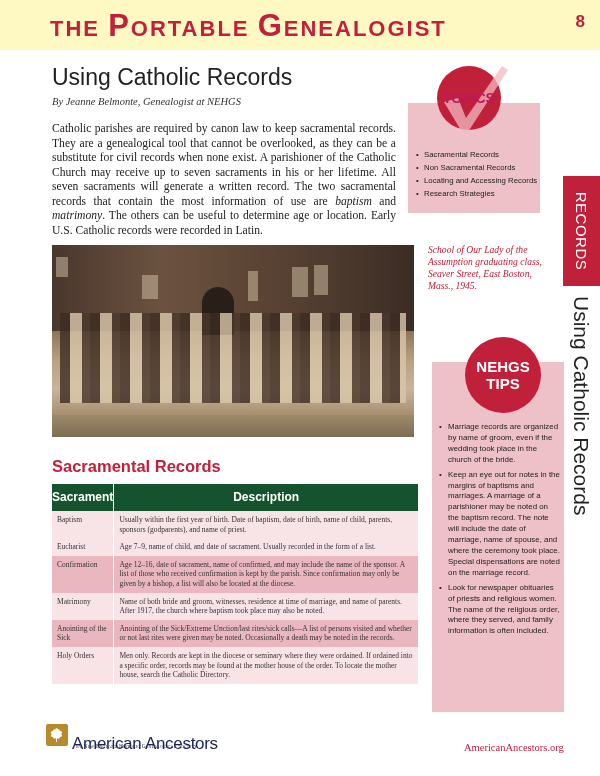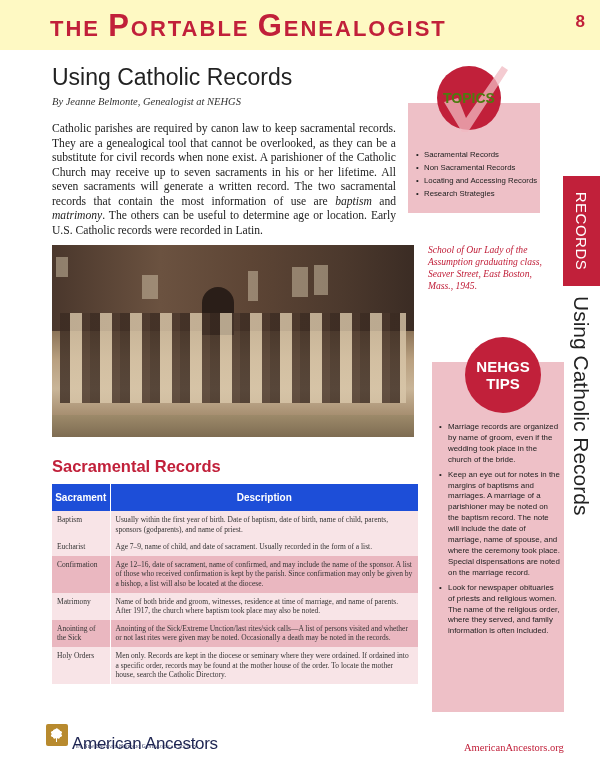--- a/index.html
+++ b/index.html
@@ -27,21 +27,21 @@
   .photo .arch { position: absolute; left: 150px; top: 42px; width: 32px; height: 48px; border-radius: 16px 16px 0 0; background: #2a1e18; }
   .photo .row { position: absolute; left: 8px; width: 346px; height: 40px; background: repeating-linear-gradient(90deg, #3b2b22 0 10px, #d9c7aa 10px 22px, #4a372c 22px 30px); opacity: .8; }
   .photo .grass { position: absolute; left: 0; bottom: 0; width: 100%; height: 22px; background: linear-gradient(180deg,#9d8a6a,#7e6c52); }
 
   .caption { position: absolute; left: 428px; top: 244px; width: 122px; font-style: italic; font-size: 9.6px; line-height: 12px; color: #c1203a; }
 
   
   .topics-box { position: absolute; left: 408px; top: 103px; width: 132px; height: 110px; background: #eec0c7; }
   .topics-circle { position: absolute; left: 437px; top: 66px; width: 64px; height: 64px; border-radius: 50%; background: #c1203a; }
   .topics-check { position: absolute; left: 438px; top: 62px; width: 72px; height: 72px; }
-  .topics-label { position: absolute; left: 437px; top: 90px; width: 64px; text-align: center; font-family: "Liberation Sans", sans-serif; font-weight: bold; color: #4d7c0f; font-size: 14px; }
+  .topics-label { position: absolute; left: 437px; top: 90px; width: 64px; text-align: center; font-family: "Liberation Sans", sans-serif; font-weight: bold; color: #be185d; font-size: 14px; }
   .topics-list { position: absolute; left: 414px; top: 150px; width: 126px; list-style: none; font-family: "Liberation Sans", sans-serif; font-size: 7.8px; line-height: 10px; color: #222; }
   .topics-list li { position: relative; padding-left: 10px; margin-bottom: 3px; }
   .topics-list li::before { content: "•"; position: absolute; left: 2px; top: 0; }
 
   
   .side-tab { position: absolute; left: 563px; top: 176px; width: 37px; height: 110px; background: #c1203a; }
   .side-tab-label { position: absolute; left: 0; top: 0; width: 110px; height: 37px; transform-origin: 0 0; transform: translate(37px,0) rotate(90deg); text-align: center; line-height: 37px; font-family: "Liberation Sans", sans-serif; font-size: 15px; color: #fff; letter-spacing: 0.5px; }
   .side-title { position: absolute; left: 563px; top: 296px; width: 37px; height: 230px; }
   .side-title span { position: absolute; left: 0; top: 0; width: 230px; height: 37px; transform-origin: 0 0; transform: translate(37px,0) rotate(90deg); line-height: 37px; font-family: "Liberation Sans", sans-serif; font-size: 21px; color: #222; white-space: nowrap; }
 
@@ -49,21 +49,21 @@
   .tips-box { position: absolute; left: 432px; top: 362px; width: 132px; height: 350px; background: #eec0c7; }
   .tips-circle { position: absolute; left: 465px; top: 337px; width: 76px; height: 76px; border-radius: 50%; background: #c1203a; }
   .tips-label { position: absolute; left: 465px; top: 358px; width: 76px; text-align: center; font-family: "Liberation Sans", sans-serif; font-weight: bold; color: #fff; font-size: 15px; line-height: 17px; }
   .tips-list { position: absolute; left: 437px; top: 422px; width: 124px; list-style: none; font-family: "Liberation Sans", sans-serif; font-size: 7.9px; line-height: 10.9px; color: #222; }
   .tips-list li { position: relative; padding-left: 11px; margin-bottom: 4px; }
   .tips-list li::before { content: "•"; position: absolute; left: 2px; top: 0; }
 
   
   .section-title { position: absolute; left: 52px; top: 457px; font-family: "Liberation Sans", sans-serif; font-weight: bold; font-size: 16.5px; color: #c1203a; }
   .sac-table { position: absolute; left: 52px; top: 484px; width: 366px; border-collapse: collapse; font-size: 7.5px; line-height: 9.6px; }
-  .sac-table th { background: #1d4ed8; color: #fff; font-family: "Liberation Sans", sans-serif; font-weight: bold; font-size: 10px; height: 27px; text-align: center; }
+  .sac-table th { background: #14532d; color: #fff; font-family: "Liberation Sans", sans-serif; font-weight: bold; font-size: 12px; height: 27px; text-align: center; }
   .sac-table th.col1 { width: 58px; border-right: 1px solid #fff; }
   .sac-table td { padding: 4px 5px 4px 5px; vertical-align: top; color: #333; }
   .sac-table td.col1 { border-right: 1px solid #fff; width: 58px; }
   .sac-table tr.odd td { background: #f8e4e7; }
   .sac-table tr.even td { background: #eab7c0; }
 
   
   .footer-logo { position: absolute; left: 46px; top: 724px; width: 22px; height: 22px; background: #b88a2e; border-radius: 2px; }
   .footer-logo svg { position: absolute; left: 3px; top: 3px; }
   .footer-brand { position: absolute; left: 72px; top: 722px; font-family: "Liberation Sans", sans-serif; font-size: 17px; color: #1d2451; letter-spacing: -0.3px; margin-top: 12px; }

